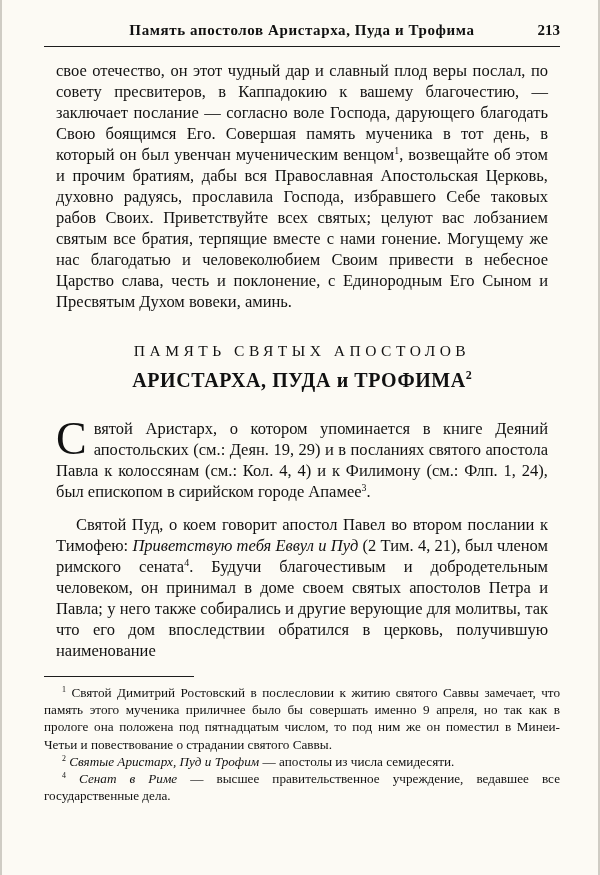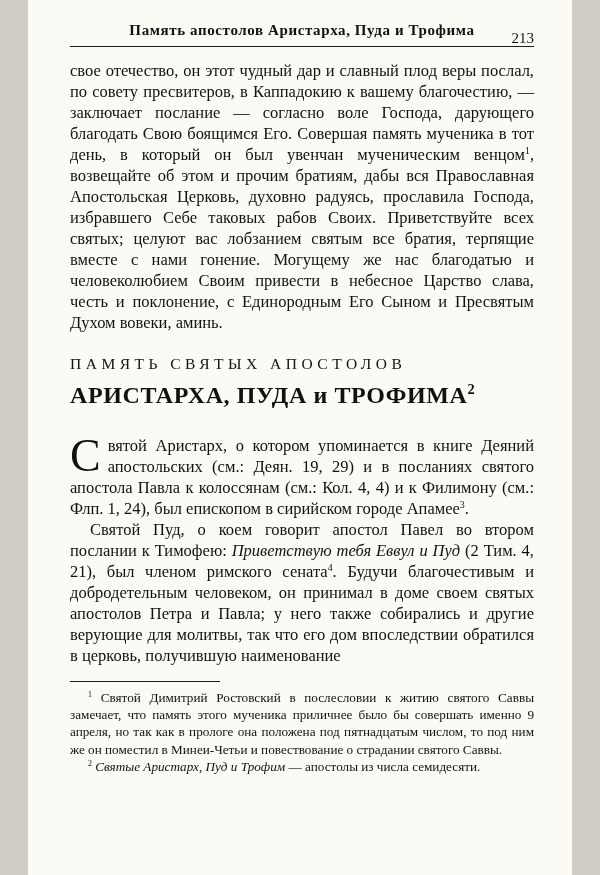--- a/index.html
+++ b/index.html
@@ -1,66 +1,66 @@
 <!DOCTYPE html>
 <html><head>
 <meta charset="utf-8">
 <style>
   * { box-sizing: border-box; }
   html, body { margin: 0; padding: 0; }
   body { background: #cfccc4; display: flex; justify-content: center; }
 
   .page {
-    width: 544px;
+    width: 596px;
     height: 875px;
     background: #fcfaf4;
     color: #111;
     font-family: "Liberation Serif", "DejaVu Serif", serif;
     padding: 22px 38px 0 42px;
     overflow: hidden;
   }
 
   .page-header {
     position: relative;
     text-align: center;
     font-weight: bold;
     font-size: 15px;
     letter-spacing: 0.6px;
     padding-bottom: 7px;
     white-space: nowrap;
   }
   .page-number {
     position: absolute;
     right: 0;
-    top: 8px;
-    font-weight: normal;
+    top: 0;
+    font-weight: bold;
     letter-spacing: 0;
   }
   .header-rule {
     border: 0;
     border-top: 1.6px solid #1c1c1c;
     margin: 0 0 13px 0;
   }
 
   .body-text {
     font-size: 16.5px;
     line-height: 21px;
     text-align: justify;
-    margin: 0;
+    margin: 12px;
   }
   .indented { text-indent: 20px; }
 
-  .section-heading { margin: 22px 0 26px 0; }
+  .section-heading { text-align: center; margin: 30px 0 26px 0; }
   .heading-line1 {
     font-size: 15.5px;
     letter-spacing: 4.5px;
     font-weight: normal;
   }
   .heading-line2 {
-    font-size: 24px;
+    font-size: 20px;
     font-weight: bold;
     letter-spacing: 0.6px;
     margin-top: 9px;
   }
 
   .drop-cap {
     float: left;
     font-size: 46px;
     line-height: 36px;
     padding: 3px 7px 0 0;
@@ -103,15 +103,16 @@
 
   <p class="body-text"><span class="drop-cap">С</span><span><span>вятой Аристарх, о котором упоминается в книге Деяний апостольских (см.: Деян. 19, 29) и в посланиях святого апостола Павла к колоссянам (см.: Кол. 4, 4) и к Филимону (см.: Флп. 1, 24), был епископом в сирийском городе Апамее</span><sup>3</sup><span>.</span></span></p>
 
   <p class="body-text indented"><span>Святой Пуд, о коем говорит апостол Павел во втором послании к Тимофею: </span><i>Приветствую тебя Еввул и Пуд</i><span> (2 Тим. 4, 21), был членом римского сената</span><sup>4</sup><span>. Будучи благочестивым и добродетельным человеком, он принимал в доме своем святых апостолов Петра и Павла; у него также собирались и другие верующие для молитвы, так что его дом впоследствии обратился в церковь, получившую наименование</span></p>
 
   <hr class="footnote-rule">
 
   <div class="footnotes">
     <p class="footnote"><sup>1</sup><span><span> Святой Димитрий Ростовский в послесловии к житию святого Саввы замечает, что память этого мученика приличнее было бы совершать именно 9 апреля, но так как в прологе она положена под пятнадцатым числом, то под ним же он поместил в Минеи-Четьи и повествование о страдании святого Саввы.</span></span></p>
     <p class="footnote"><sup>2</sup><span><span> </span><i>Святые Аристарх, Пуд и Трофим</i><span> — апостолы из числа семидесяти.</span></span></p>
+    <p class="footnote"><sup>4</sup><span><span> </span><i>Сенат в Риме</i><span> — высшее правительственное учреждение, ведавшее все государственные дела.</span></span></p>
   </div>
 
 </div>
 
 </body></html>

